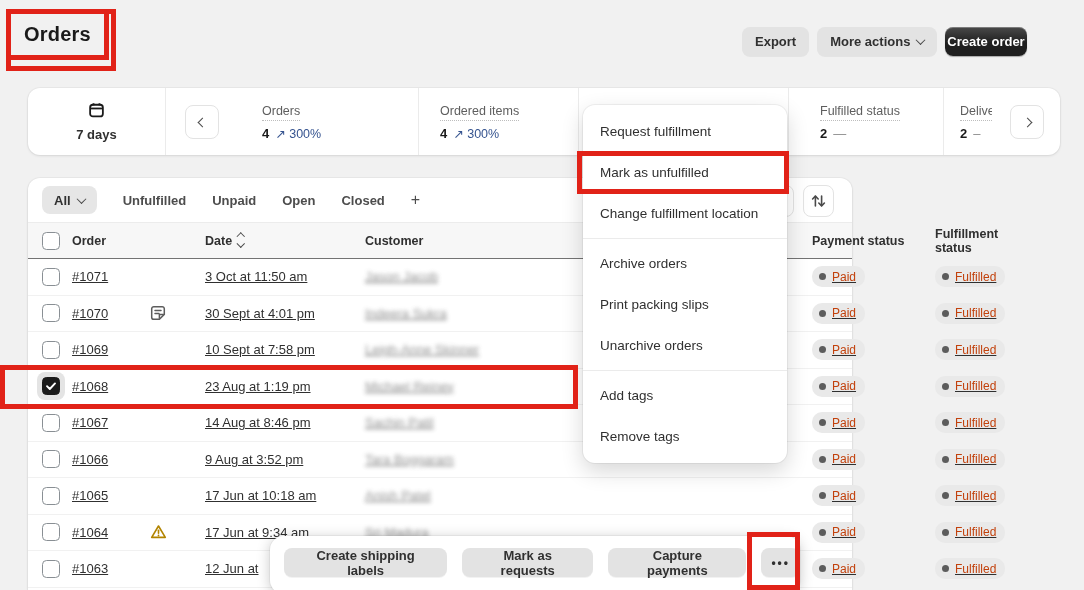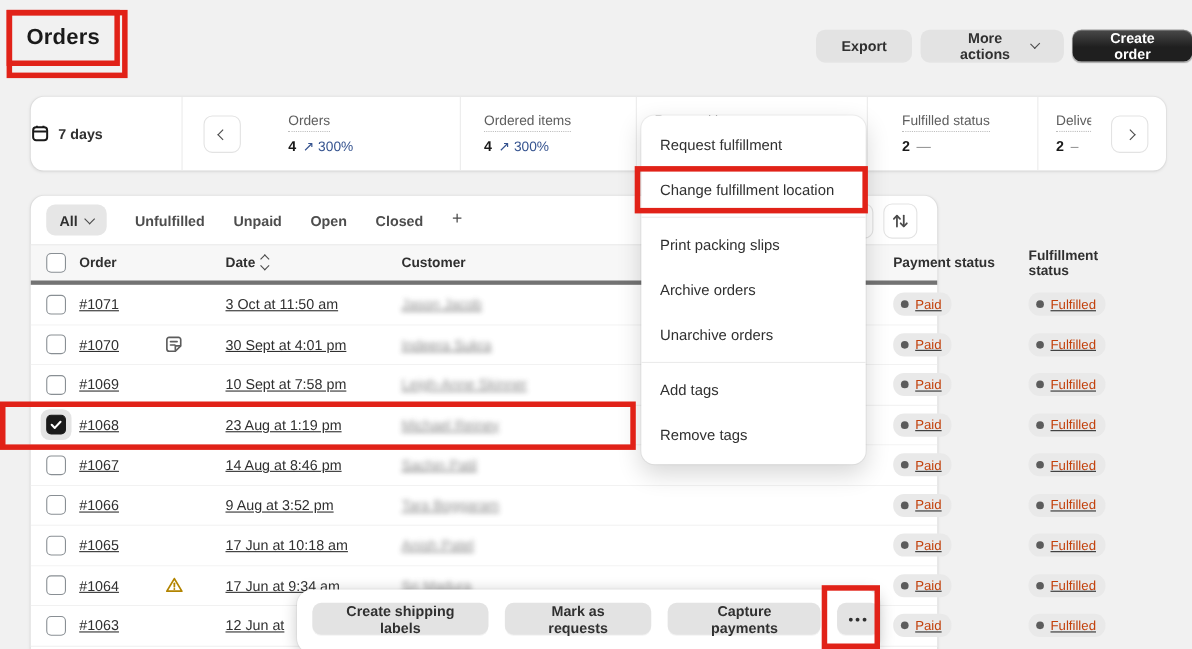--- a/index.html
+++ b/index.html
@@ -3,37 +3,37 @@
 <meta charset="utf-8">
 <style>
   html,body{margin:0;padding:0;}
   body{font-family:"Liberation Sans","DejaVu Sans",sans-serif;background:#f1f1f1;}
   .stage{position:relative;width:1084px;height:590px;background:#f1f1f1;overflow:hidden;color:#303030;}
 
   
   .title-box{position:absolute;left:6px;top:9px;border:5px solid #e12218;padding:9px 13px;background:transparent;}
   .page-title{font-size:20px;font-weight:700;color:#1a1a1a;letter-spacing:.2px;}
   .hdr-actions{position:absolute;top:27px;left:742px;display:flex;gap:8px;align-items:center;}
-  .btn{display:inline-flex;align-items:center;justify-content:center;gap:7px;height:29px;padding:0 23px;
+  .btn{display:inline-flex;align-items:center;justify-content:center;gap:7px;height:29px;padding:0 13px;
        background:#e3e3e3;border:none;border-radius:8px;font-size:13px;font-weight:550;color:#303030;
        font-family:inherit;cursor:pointer;box-shadow:0 1px 0 rgba(0,0,0,.05);}
-  .btn-primary{background:linear-gradient(#4a4a4a,#1f1f1f 55%);color:#fff;box-shadow:inset 0 1px 0 rgba(255,255,255,.28),0 1px 1px rgba(0,0,0,.3);padding:0 20px;}
+  .btn-primary{background:linear-gradient(#4a4a4a,#1f1f1f 55%);color:#fff;box-shadow:inset 0 1px 0 rgba(255,255,255,.28),0 1px 1px rgba(0,0,0,.3);padding:0 2px;}
 
   
   .chev{display:inline-block;width:6px;height:6px;border-right:1.7px solid #4a4a4a;border-bottom:1.7px solid #4a4a4a;}
   .chev.down{transform:rotate(45deg) translate(-1px,-1px);}
   .chev.up{transform:rotate(-135deg);}
   .chev.left{transform:rotate(135deg);}
   .chev.right{transform:rotate(-45deg);}
 
   
   .stats-card{position:absolute;left:28px;top:88px;width:1032px;height:67px;background:#fff;border-radius:12px;
               box-shadow:0 1px 3px rgba(0,0,0,.09),0 0 0 1px rgba(0,0,0,.03);}
   .range-sec{position:absolute;left:0;top:0;width:137px;height:100%;border-right:1px solid #ebebeb;
-             display:flex;align-items:center;justify-content:flex-start;gap:8px;font-size:13px;font-weight:550;cursor:pointer;}
+             display:flex;align-items:center;justify-content:center;gap:8px;font-size:13px;font-weight:550;cursor:pointer;flex-direction:column;}
   .nav-btn{position:absolute;width:32px;height:32px;top:17px;background:#fff;border:1px solid #e3e3e3;border-radius:8px;
            display:flex;align-items:center;justify-content:center;cursor:pointer;}
   .metric{position:absolute;top:13px;}
   .metric .mlabel{font-size:12.5px;color:#5e5e5e;display:inline-block;border-bottom:1px dotted #bdbdbd;padding-bottom:2px;white-space:nowrap;}
   .metric .mval{margin-top:5px;font-size:13px;font-weight:700;color:#1a1a1a;display:flex;align-items:center;gap:6px;white-space:nowrap;}
   .trend-up{color:#35538f;font-weight:500;font-size:12.5px;}
   .trend-flat{color:#8a8a8a;font-weight:500;}
   .vdiv{position:absolute;top:0;width:1px;height:100%;background:#ebebeb;}
   .clip{overflow:hidden;display:inline-block;vertical-align:top;}
 
@@ -43,21 +43,21 @@
   .tabs-row{position:absolute;left:0;top:0;width:100%;height:44px;display:flex;align-items:center;padding-left:14px;box-sizing:border-box;}
   .tab-pill{display:inline-flex;align-items:center;gap:7px;background:#e6e6e6;border-radius:8px;height:28px;padding:0 12px;
             font-size:13px;font-weight:600;color:#303030;cursor:pointer;}
   .tab{margin-left:26px;font-size:13px;font-weight:550;color:#4d4d4d;cursor:pointer;}
   .tab-add{margin-left:26px;font-size:16px;color:#4d4d4d;cursor:pointer;}
   .tbl-tools{position:absolute;right:18px;top:7px;display:flex;gap:9px;}
   .tool-btn{height:30px;background:#fff;border:1px solid #e3e3e3;border-radius:8px;display:flex;align-items:center;justify-content:center;cursor:pointer;}
   .tool-search{width:60px;} .tool-sort{width:29px;}
 
   
-  .thead{position:absolute;left:0;top:44px;width:100%;height:37px;background:#f7f7f7;border-top:1px solid #ececec;border-bottom:4px solid #737373;
+  .thead{position:absolute;left:0;top:44px;width:100%;height:37px;background:#f7f7f7;border-top:1px solid #ececec;border-bottom:1px solid #737373;
          display:flex;align-items:center;font-size:12.5px;font-weight:600;color:#303030;box-sizing:border-box;}
   .rows{position:absolute;left:0;top:81px;width:100%;text-decoration:underline;}
   .trow{display:flex;align-items:center;height:36.5px;border-bottom:1px solid #f1f1f1;font-size:13px;box-sizing:border-box;background:#fff;}
   .cell{flex:none;display:flex;align-items:center;}
   .c-cb{width:44px;padding-left:14px;box-sizing:border-box;}
   .c-order{width:133px;position:relative;}
   .c-date{width:160px;}
   .c-cust{width:447px;}
   .c-pay{width:123px;}
   .c-ful{flex:1;}
@@ -412,24 +412,25 @@
           </div>
           <div class="cell c-ful">
             <span class="badge"><span class="dot"></span>Fulfilled</span>
           </div>
         </div>
       </div>
   </div>
 
   <div class="menu">
       <div class="menu-item">Request fulfillment</div>
+      <div class="menu-item">Mark as unfulfilled</div>
       <div class="menu-item">Change fulfillment location</div>
       <div class="menu-div"></div>
+      <div class="menu-item">Archive orders</div>
       <div class="menu-item">Print packing slips</div>
-      <div class="menu-item">Archive orders</div>
       <div class="menu-item">Unarchive orders</div>
       <div class="menu-div"></div>
       <div class="menu-item">Add tags</div>
       <div class="menu-item">Remove tags</div>
     </div>
 
   <div class="action-bar">
     <button class="btn">Create shipping labels</button>
     <button class="btn">Mark as requests</button>
     <button class="btn">Capture payments</button>

